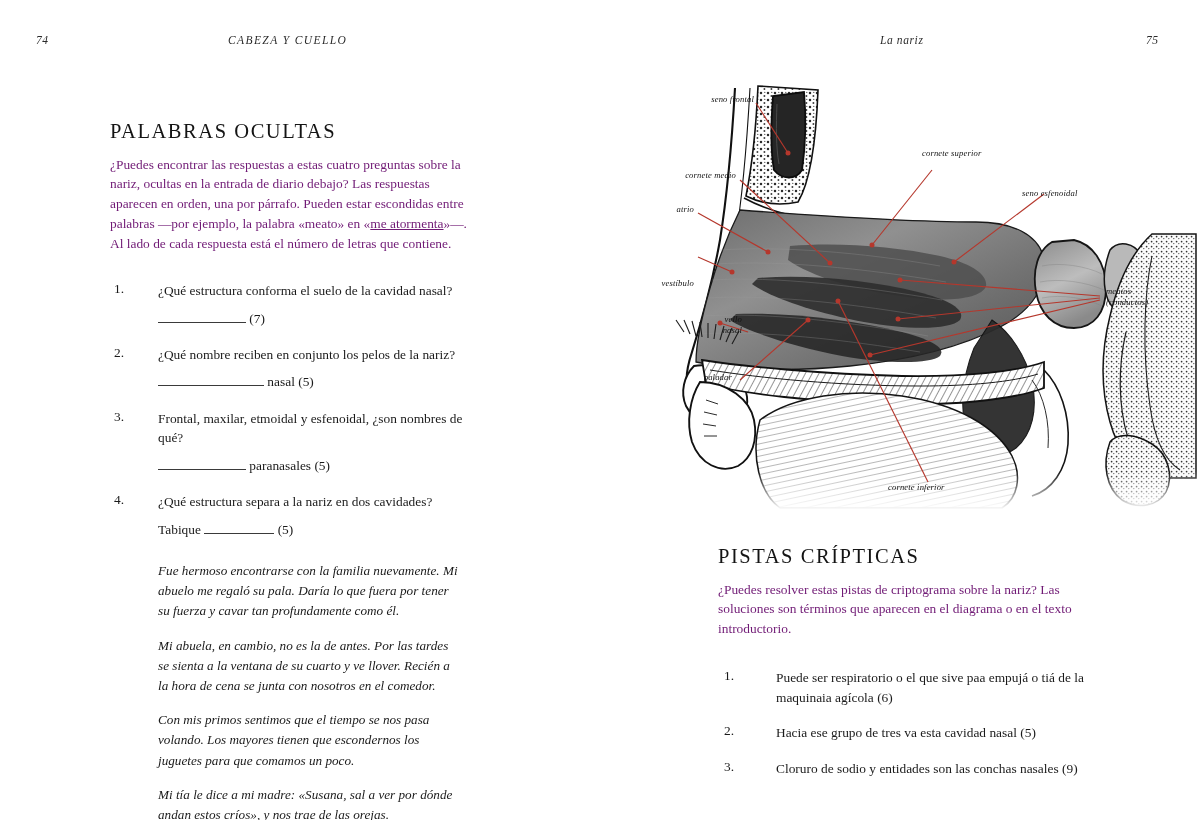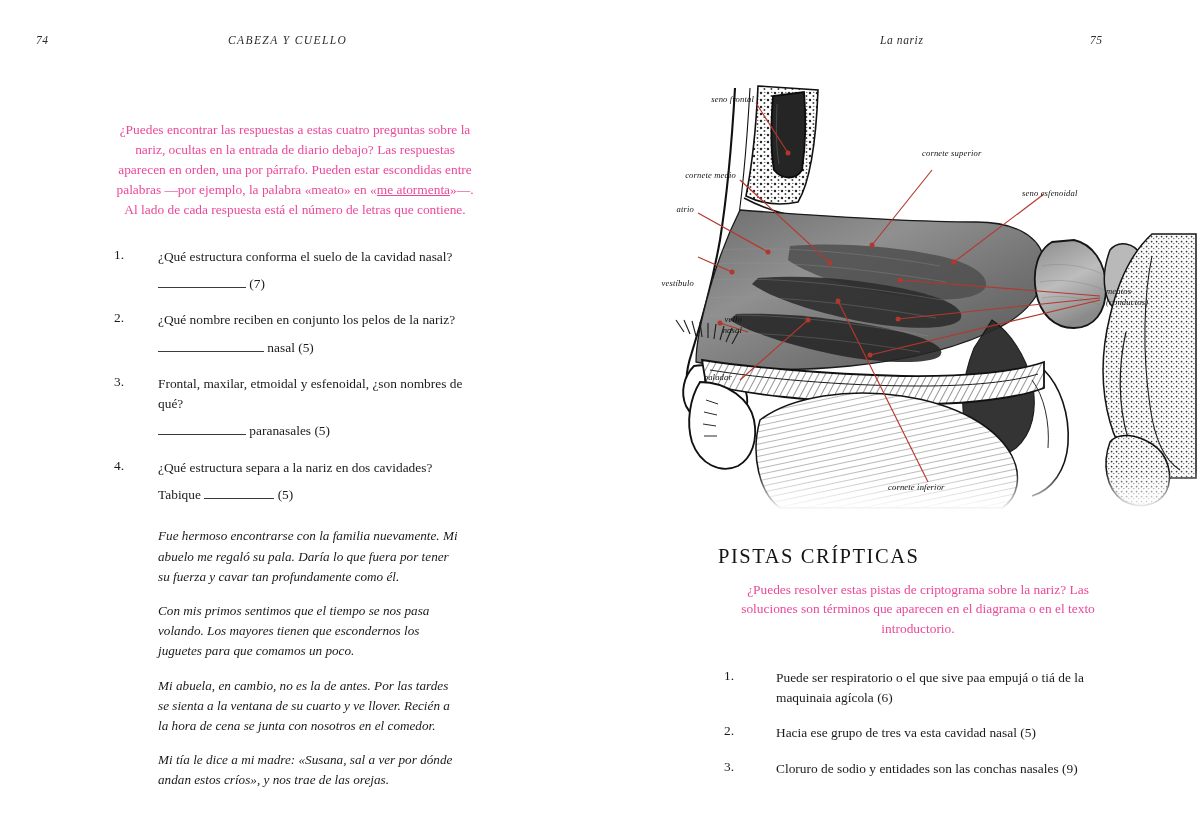--- a/index.html
+++ b/index.html
@@ -29,21 +29,21 @@
     top: 34px;
     font-size: 11.5px;
     font-style: italic;
     color: #2b2b2b;
     letter-spacing: 0.6px;
     white-space: nowrap;
   }
   .runhead-folio-left  { left: 36px; }
   .runhead-title-left  { left: 228px; letter-spacing: 1.4px; }
   .runhead-title-right { left: 880px; }
-  .runhead-folio-right { left: 1090px; }
+  .runhead-folio-right { left: 1146px; }
 
   
   .col-left {
     position: absolute;
     left: 110px;
     top: 120px;
     width: 370px;
   }
   .col-right-text {
     position: absolute;
@@ -60,22 +60,22 @@
     color: #141414;
     margin: 0 0 12px 0;
     line-height: 1.1;
   }
 
   
   .intro {
     font-size: 13.4px;
     line-height: 1.485;
     margin: 0;
-    color: #ec4899;
-    text-align: center;
+    color: #701a75;
+    text-align: left;
   }
   .intro .ul { text-decoration: underline; }
 
   
   .qlist {
     margin: 27px 0 0 0;
     padding: 0;
     list-style: none;
   }
   .qitem {
@@ -171,20 +171,21 @@
 
 <div class="page">
 
   <div class="runhead runhead-folio-left">74</div>
   <div class="runhead runhead-title-left">CABEZA Y CUELLO</div>
   <div class="runhead runhead-title-right">La nariz</div>
   <div class="runhead runhead-folio-right">75</div>
 
   <div class="col-left">
 
+    <h2 class="section-heading">PALABRAS OCULTAS</h2>
 
     <p class="intro"><span>¿Puedes encontrar las respuestas a estas cuatro preguntas sobre la nariz, ocultas en la entrada de diario debajo? Las respuestas aparecen en orden, una por párrafo. Pueden estar escondidas entre palabras —por ejemplo, la palabra «meato» en «</span><span class="ul">me atormenta</span><span>»—. Al lado de cada respuesta está el número de letras que contiene.</span></p>
 
     <ul class="qlist" id="question-list">
         <li class="qitem">
           <span class="qnum">1.</span>
           <div class="qtext">¿Qué estructura conforma el suelo de la cavidad nasal?</div>
           <div class="qanswer"><span class="blank" style="width: 88px;"></span><span> (7)</span></div>
         </li>
         <li class="qitem">
@@ -199,22 +200,22 @@
         </li>
         <li class="qitem">
           <span class="qnum">4.</span>
           <div class="qtext">¿Qué estructura separa a la nariz en dos cavidades?</div>
           <div class="qanswer"><span>Tabique </span><span class="blank" style="width: 70px;"></span><span> (5)</span></div>
         </li>
       </ul>
 
     <div class="diary" id="diary-block">
         <p>Fue hermoso encontrarse con la familia nuevamente. Mi abuelo me regaló su pala. Daría lo que fuera por tener su fuerza y cavar tan profundamente como él.</p>
+        <p>Mi abuela, en cambio, no es la de antes. Por las tardes se sienta a la ventana de su cuarto y ve llover. Recién a la hora de cena se junta con nosotros en el comedor.</p>
         <p>Con mis primos sentimos que el tiempo se nos pasa volando. Los mayores tienen que escondernos los juguetes para que comamos un poco.</p>
-        <p>Mi abuela, en cambio, no es la de antes. Por las tardes se sienta a la ventana de su cuarto y ve llover. Recién a la hora de cena se junta con nosotros en el comedor.</p>
         <p>Mi tía le dice a mi madre: «Susana, sal a ver por dónde andan estos críos», y nos trae de las orejas.</p>
       </div>
   </div>
 
   <div class="col-right-text">
     <h2 class="section-heading">PISTAS CRÍPTICAS</h2>
     <p class="intro">¿Puedes resolver estas pistas de criptograma sobre la nariz? Las soluciones son términos que aparecen en el diagrama o en el texto introductorio.</p>
     <ul class="clue-list" id="clue-list">
         <li class="clue-item">
           <span class="clue-num">1.</span>

